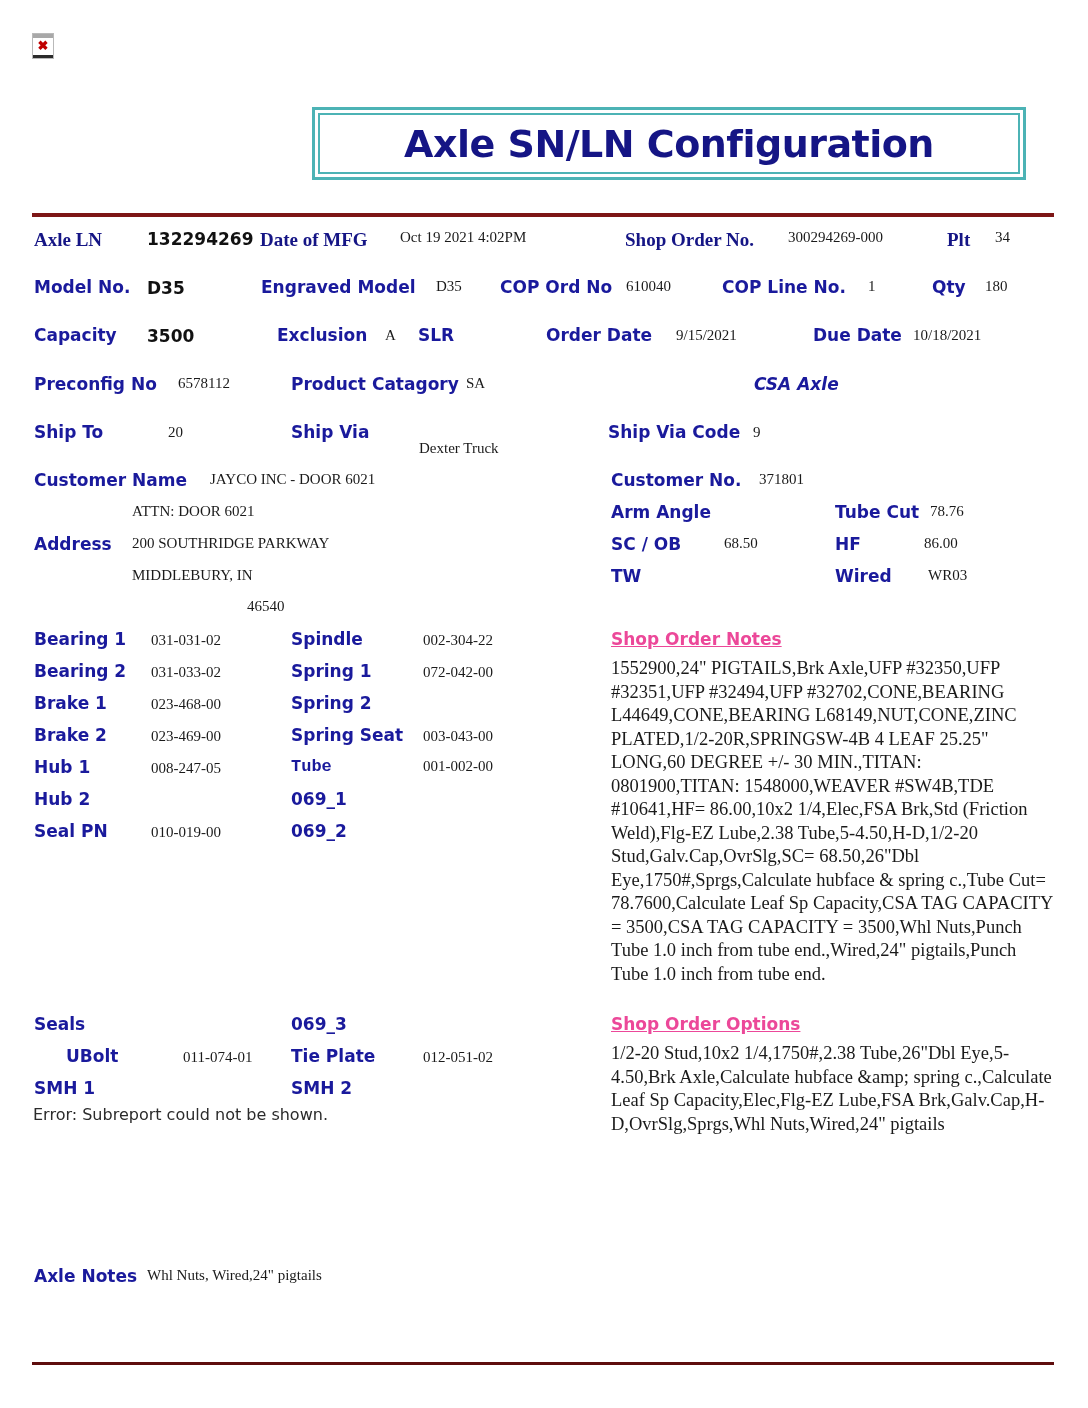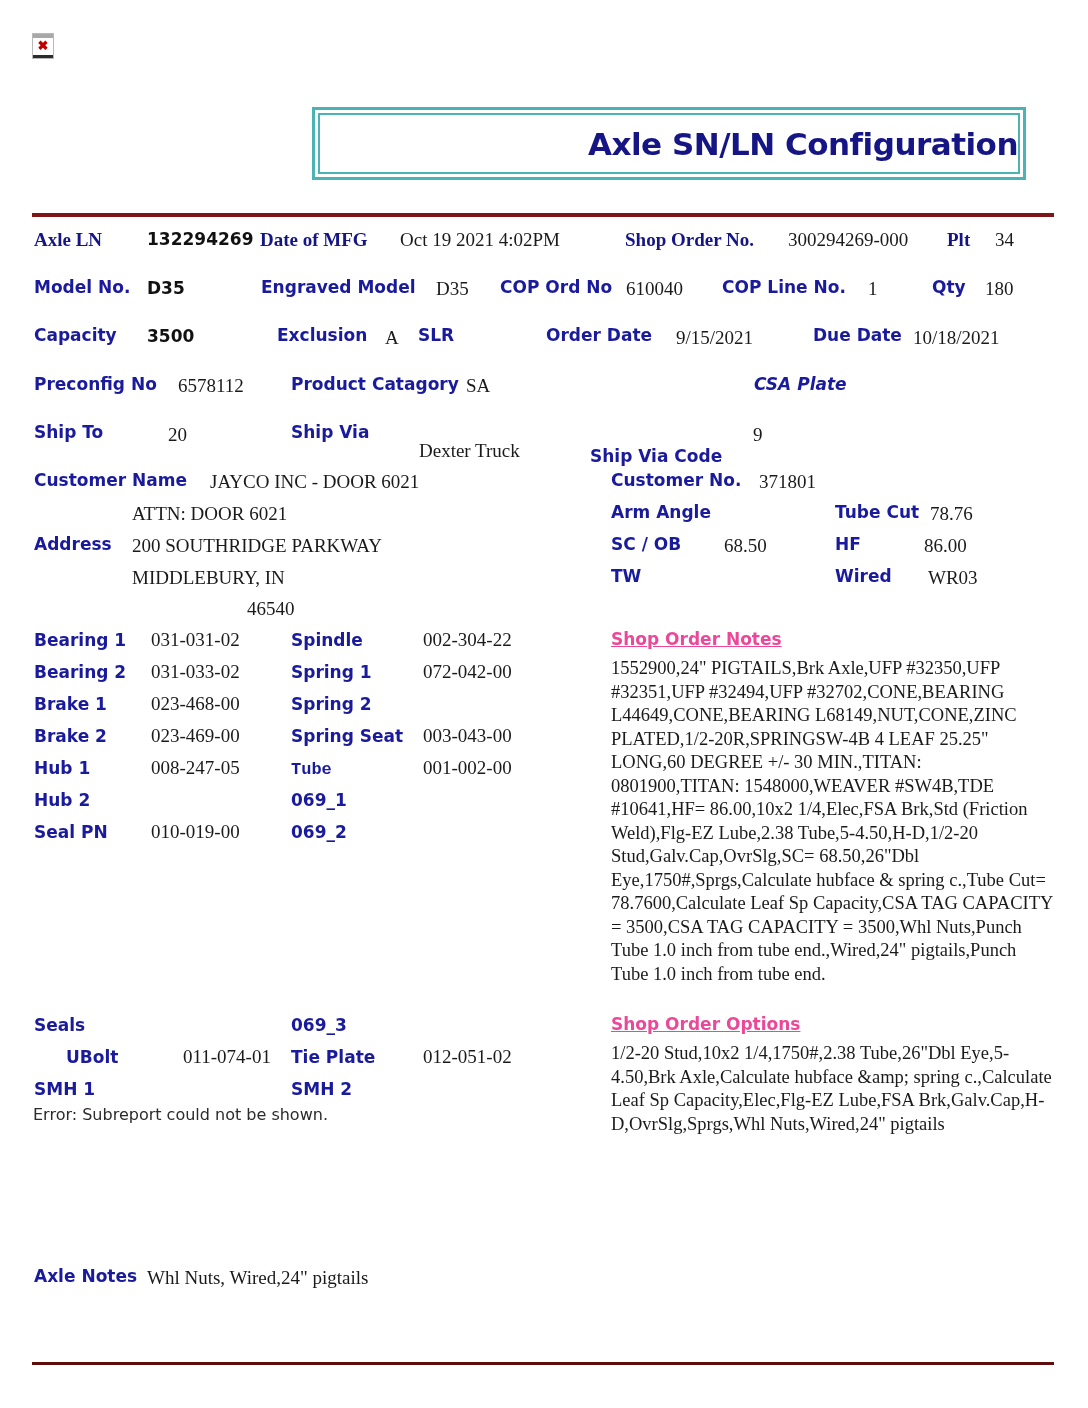--- a/index.html
+++ b/index.html
@@ -48,24 +48,24 @@
   }
   #title-box .inner {
     position:absolute; left:3px; top:3px; right:3px; bottom:3px;
     border: 2px solid #4cb3b5;
     box-sizing: border-box;
     background:#ffffff;
   }
   #title-text {
     position:absolute; left:0; right:0; top:50%;
     transform: translateY(-50%);
-    text-align:right;
-    font-family: "DejaVu Sans", sans-serif;
-    font-weight: bold;
-    font-size: 31px;
+    text-align:center;
+    font-family: "DejaVu Sans", sans-serif;
+    font-weight: bold;
+    font-size: 38px;
     letter-spacing: -0.5px;
     color: #151585;
   }
 
   
   .hr-top {
     left: 32px; top: 213px; width: 1022px; height: 4px;
     background: #7d1616;
   }
   .hr-bottom {
@@ -81,21 +81,21 @@
     color: #151585;
   }
   .lbl-sans {
     font-family: "DejaVu Sans", sans-serif;
     font-weight: bold;
     font-size: 17px;
     color: #1a1a9c;
   }
   .val-serif {
     font-family: "Liberation Serif", serif;
-    font-size: 19px;
+    font-size: 15px;
     color: #1a1a1a;
   }
   .val-sans-bold {
     font-family: "DejaVu Sans", sans-serif;
     font-weight: bold;
     font-size: 17px;
     color: #111111;
   }
   .val-italic {
     font-family: "DejaVu Sans", sans-serif;
@@ -171,27 +171,27 @@
   <div class="abs val-serif" style="left:470px; top:327px;"></div>
   <div class="abs lbl-sans" style="left:546px; top:325px;">Order Date</div>
   <div class="abs val-serif" style="left:676px; top:327px;">9/15/2021</div>
   <div class="abs lbl-sans" style="left:813px; top:325px;">Due Date</div>
   <div class="abs val-serif" style="left:913px; top:327px;">10/18/2021</div>
 
   <div class="abs lbl-sans" style="left:34px; top:374px;">Preconfig No</div>
   <div class="abs val-serif" style="left:178px; top:375px;">6578112</div>
   <div class="abs lbl-sans" style="left:291px; top:374px;">Product Catagory</div>
   <div class="abs val-serif" style="left:466px; top:375px;">SA</div>
-  <div class="abs val-italic" style="left:754px; top:374px;">CSA Plate</div>
+  <div class="abs val-italic" style="left:754px; top:374px;">CSA Axle</div>
 
   <div class="abs lbl-sans" style="left:34px; top:422px;">Ship To</div>
   <div class="abs val-serif" style="left:168px; top:424px;">20</div>
   <div class="abs lbl-sans" style="left:291px; top:422px;">Ship Via</div>
   <div class="abs val-serif" style="left:419px; top:440px;">Dexter Truck</div>
-  <div class="abs lbl-sans" style="left:590px; top:422px;margin-top:24px;">Ship Via Code</div>
+  <div class="abs lbl-sans" style="left:608px; top:422px;">Ship Via Code</div>
   <div class="abs val-serif" style="left:753px; top:424px;">9</div>
 
   <div class="abs lbl-sans" style="left:34px; top:470px;">Customer Name</div>
   <div class="abs val-serif" style="left:210px; top:471px;">JAYCO INC - DOOR 6021</div>
   <div class="abs val-serif" style="left:132px; top:503px;">ATTN: DOOR 6021</div>
   <div class="abs lbl-sans" style="left:34px; top:534px;">Address</div>
   <div class="abs val-serif" style="left:132px; top:535px;">200 SOUTHRIDGE PARKWAY</div>
   <div class="abs val-serif" style="left:132px; top:567px;">MIDDLEBURY, IN</div>
   <div class="abs val-serif" style="left:247px; top:598px;">46540</div>
 

